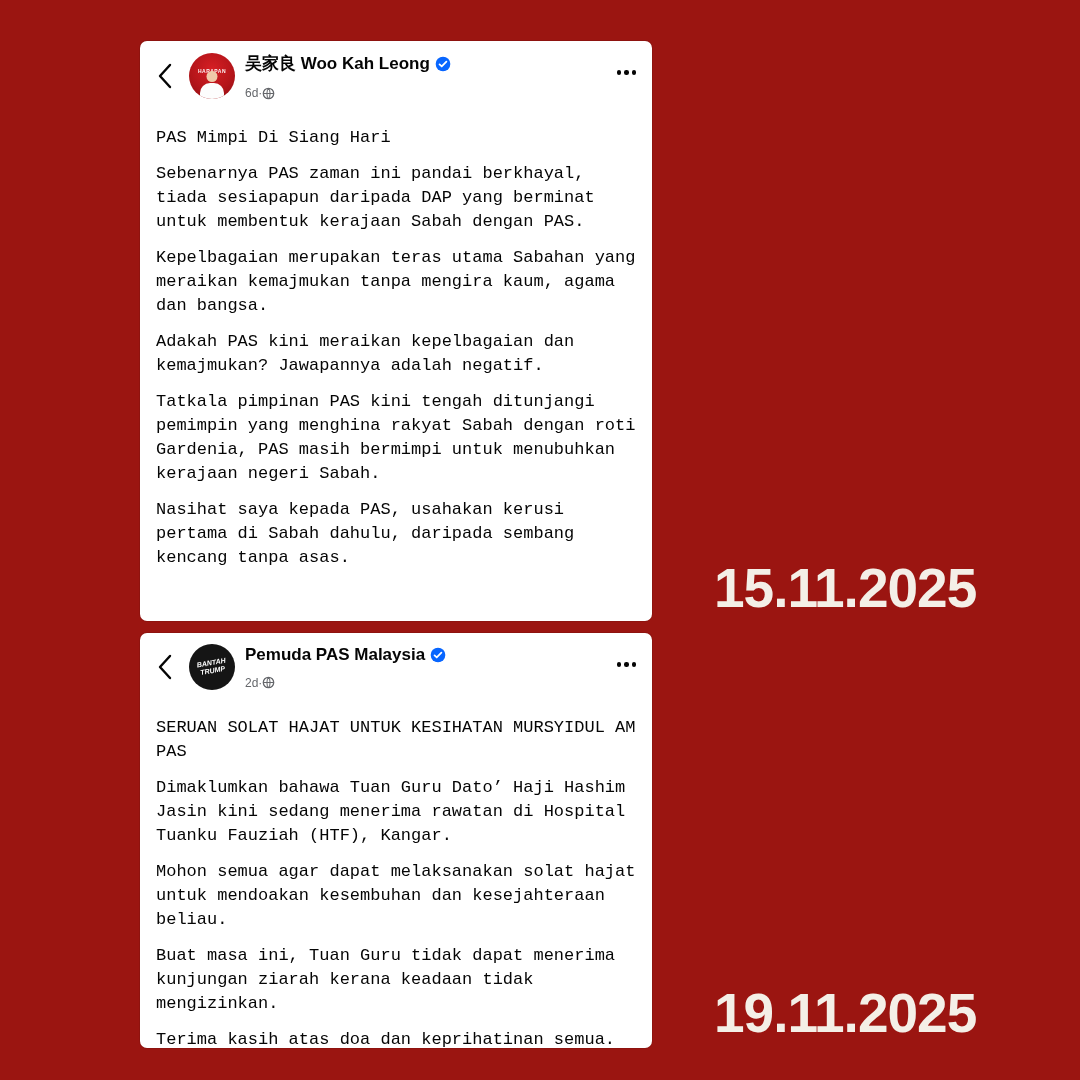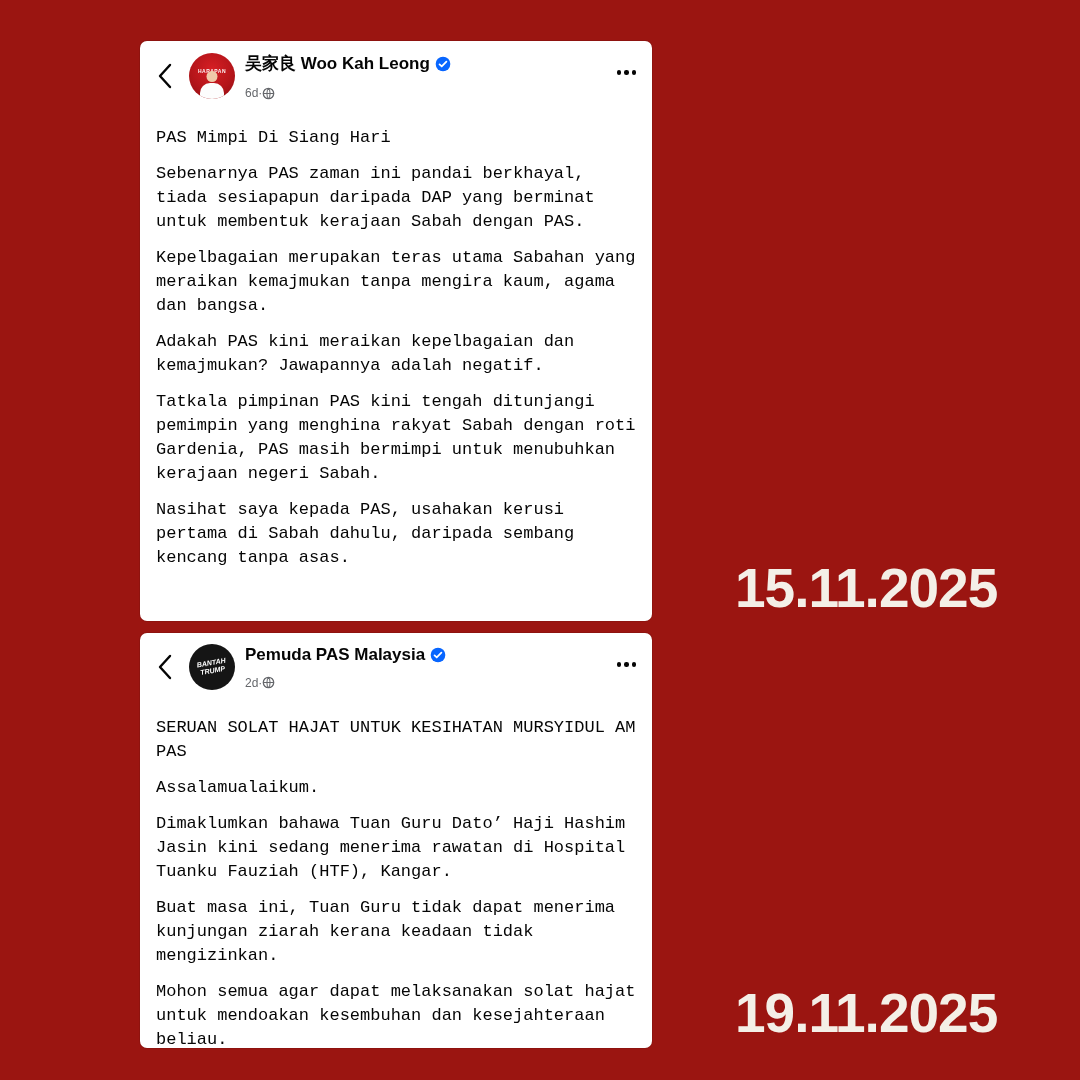--- a/index.html
+++ b/index.html
@@ -44,21 +44,21 @@
   .name-row{display:flex;align-items:center;gap:5px;font-size:17px;font-weight:700;color:#050505;white-space:nowrap;cursor:pointer;}
   .verified{flex:none;display:inline-flex;}
   .meta-row{display:flex;align-items:center;gap:0;font-size:12px;color:#65676B;margin-top:11px;}
   .more-btn{margin-left:auto;align-self:flex-start;margin-top:14px;display:flex;gap:3px;cursor:pointer;padding:4px 2px;}
   .more-btn .dot{width:4.5px;height:4.5px;border-radius:50%;background:#050505;}
 
   .body-text{padding:14px 16px 0;font-size:17px;line-height:24px;color:#050505;}
   .body-text p{margin:12px 0 12px;white-space:pre-wrap;font-family:Liberation Mono, monospace;}
 
   .date-label{
-    position:absolute;left:735px;color:#F4EFE7;
+    position:absolute;left:714px;color:#F4EFE7;
     font-size:55px;font-weight:700;letter-spacing:-1px;white-space:nowrap;text-align:center;
   }
   .date-1{top:556px;}
   .date-2{top:981px;}
 </style>
 </head>
 <body>
 
 <div class="canvas">
 
@@ -141,24 +141,23 @@
         </div>
       </div>
       <div class="more-btn">
         <span class="dot"></span>
         <span class="dot"></span>
         <span class="dot"></span>
       </div>
     </div>
     <div class="body-text">
         <p>SERUAN SOLAT HAJAT UNTUK KESIHATAN MURSYIDUL AM PAS</p>
-        <p>Assalamualaikum.</p>
         <p>Dimaklumkan bahawa Tuan Guru Dato’ Haji Hashim Jasin kini sedang menerima rawatan di Hospital Tuanku Fauziah (HTF), Kangar.</p>
+        <p>Mohon semua agar dapat melaksanakan solat hajat untuk mendoakan kesembuhan dan kesejahteraan beliau.</p>
         <p>Buat masa ini, Tuan Guru tidak dapat menerima kunjungan ziarah kerana keadaan tidak mengizinkan.</p>
-        <p>Mohon semua agar dapat melaksanakan solat hajat untuk mendoakan kesembuhan dan kesejahteraan beliau.</p>
         <p>Terima kasih atas doa dan keprihatinan semua.</p>
       </div>
   </div>
 
   <div class="date-label date-1">15.11.2025</div>
   <div class="date-label date-2">19.11.2025</div>
 
 </div>
 
 </body></html>

